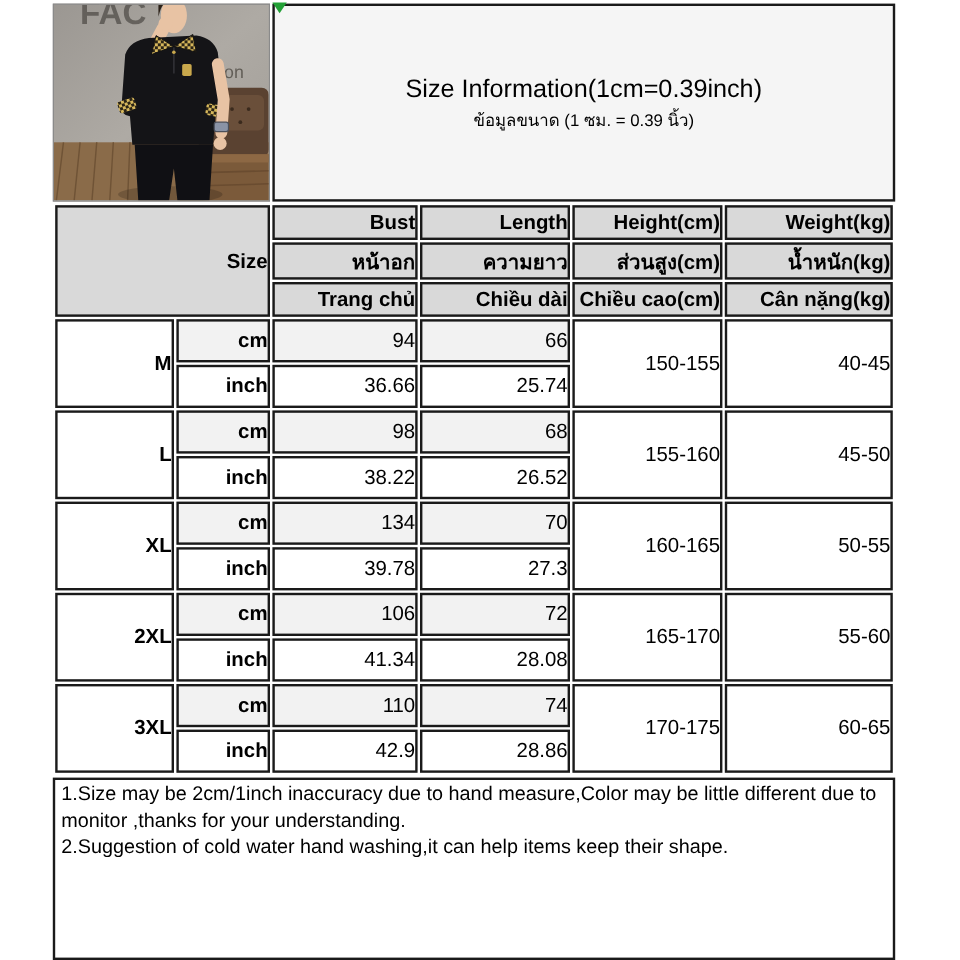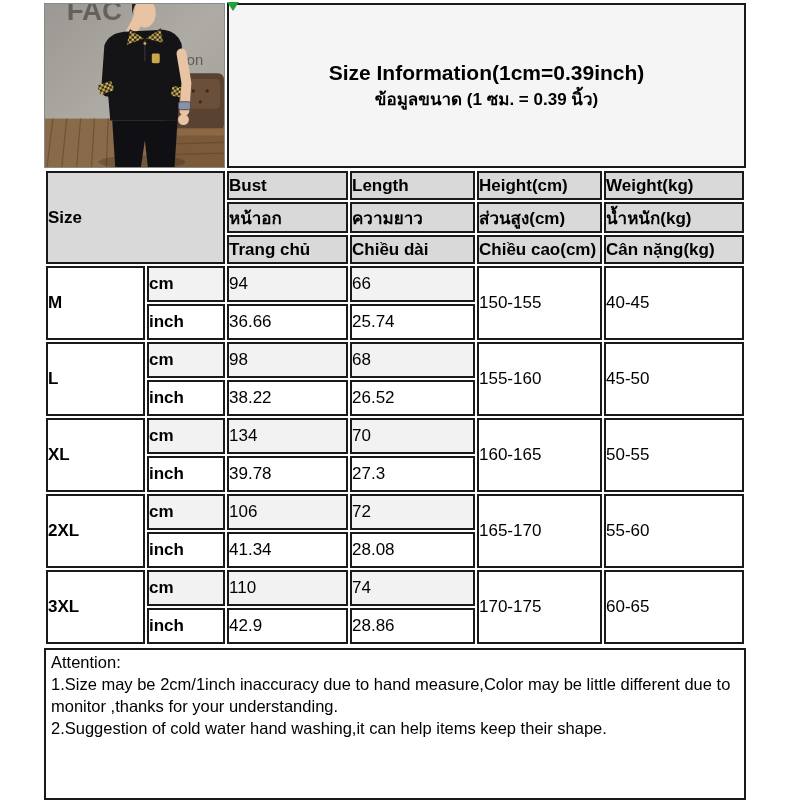--- a/index.html
+++ b/index.html
@@ -15,28 +15,28 @@
   body{font-family:"Liberation Sans","DejaVu Sans",sans-serif;color:var(--text);}
   .page{position:relative;width:751px;height:800px;background:#ffffff;}
   .sheet{position:absolute;left:44px;top:3px;width:702px;}
 
   
   .top-row{display:flex;height:165px;}
   .photo-cell{width:181px;height:165px;border:1px solid #8a8a8a;background:#a8a5a0;flex:0 0 181px;overflow:hidden;}
   .photo-cell svg{display:block;width:100%;height:100%;}
   .title-cell{position:relative;flex:1;margin-left:2px;border:2px solid var(--border);background:var(--title_fill);
     display:flex;flex-direction:column;justify-content:center;align-items:center;gap:7px;}
-  .title-line{font-weight:bold;font-size:21px;line-height:1.1;white-space:nowrap;}
-  .title-line.th{font-size:17px;}
+  .title-line{font-weight:normal;font-size:21px;line-height:1.1;white-space:nowrap;}
+  .title-line.th{font-size:14px;}
   .green-corner{position:absolute;left:-2px;top:-3px;width:0;height:0;
     border-left:6px solid transparent;border-right:6px solid transparent;border-top:9px solid var(--marker_green);}
 
   
   table.size-table{border-collapse:separate;border-spacing:2px;table-layout:fixed;width:702px;margin-top:1px;}
-  table.size-table td,table.size-table th{border:2px solid var(--border);text-align:left;vertical-align:middle;
+  table.size-table td,table.size-table th{border:2px solid var(--border);text-align:right;vertical-align:middle;
     overflow:hidden;white-space:nowrap;background:#fff;font-size:17px;}
   tr.hdr th{height:29px;background:var(--header_fill);font-weight:bold;}
   th.size-big{background:var(--header_fill);font-size:32px;font-weight:bold;}
   tr.data td{height:36px;}
   td.size-label{background:var(--header_fill);font-weight:bold;font-size:18px;}
   td.unit{font-weight:bold;}
   tr.row-cm td.unit,tr.row-cm td.val{background:var(--row_fill);margin-top:40px;}
   tr.row-inch td{background:#ffffff;}
   td.range{background:var(--row_fill);}
 
@@ -229,19 +229,18 @@
         </tr>
         <tr class="data row-inch">
           <td class="unit">inch</td>
           <td class="val">42.9</td>
           <td class="val">28.86</td>
         </tr>
       </tbody>
     </table>
 
     <div class="attention">
-      <div>Attention:</div>
       <div>1.Size may be 2cm/1inch inaccuracy due to hand measure,Color may be little different due to monitor ,thanks for your understanding.</div>
       <div>2.Suggestion of cold water hand washing,it can help items keep their shape.</div>
     </div>
 
   </div>
 </div>
 
 </body></html>

